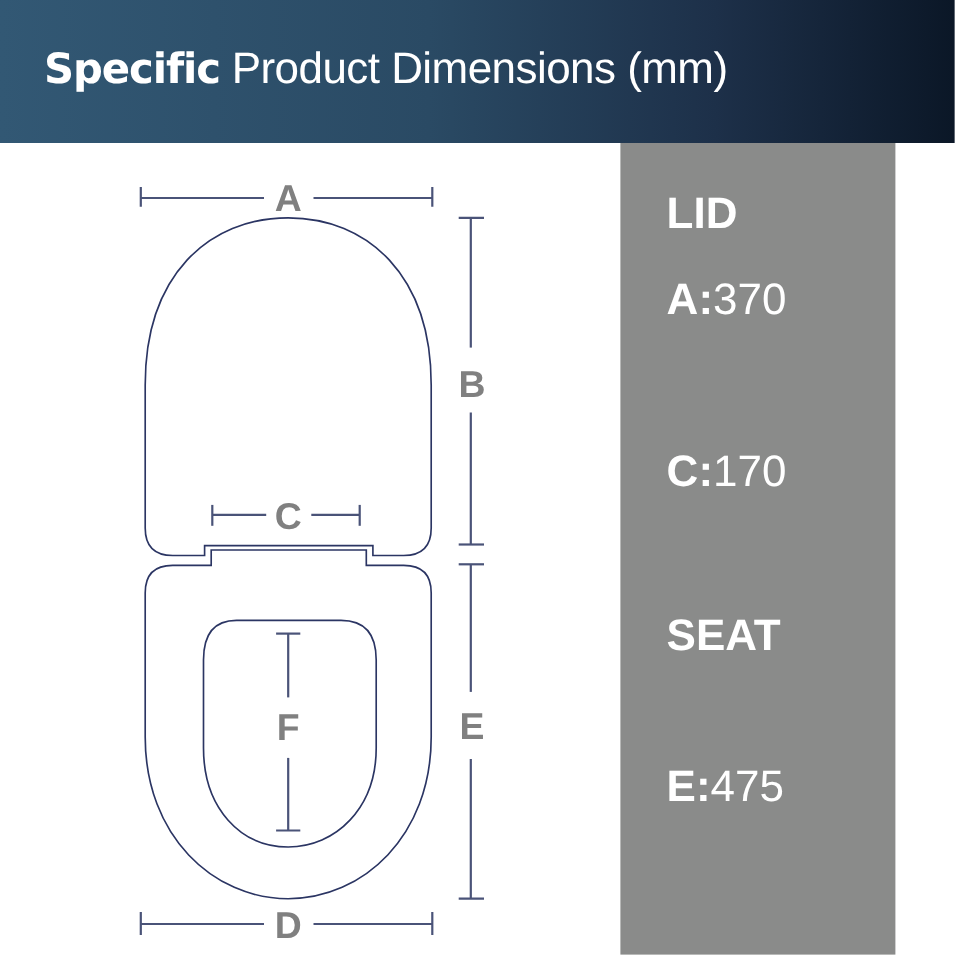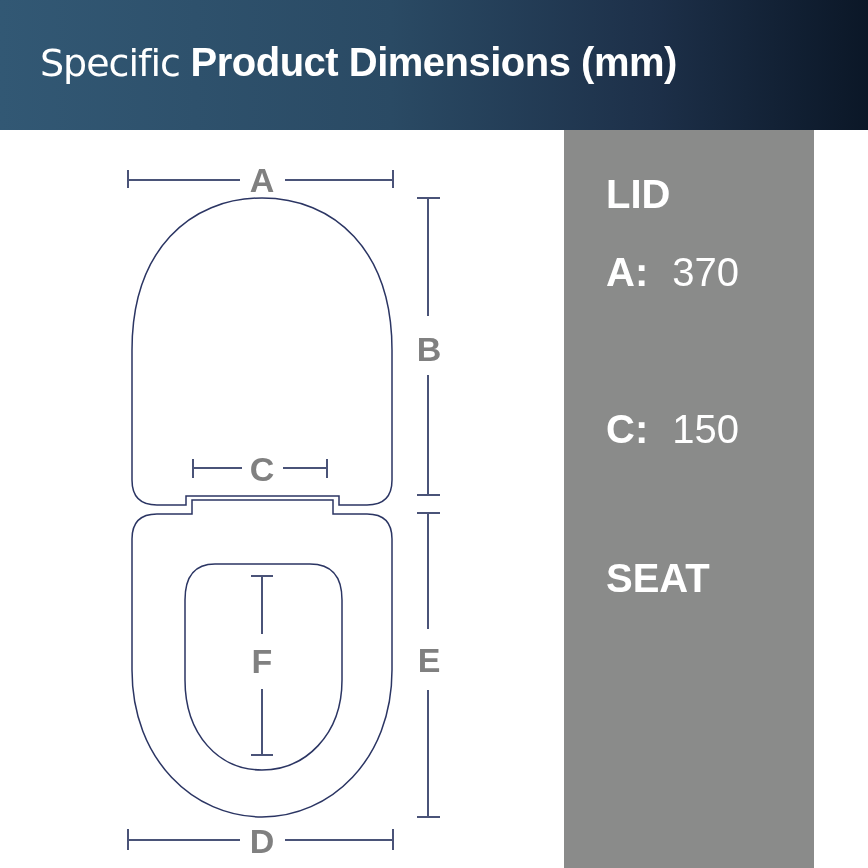--- a/index.html
+++ b/index.html
@@ -1,25 +1,25 @@
 <!DOCTYPE html>
 <html><head>
 <meta charset="utf-8">
 <style>
   html, body { margin: 0; padding: 0; }
   body { width: 868px; height: 868px; position: relative; overflow: hidden; background: #ffffff; font-family: "Liberation Sans", "DejaVu Sans", sans-serif; }
   .header { position: absolute; left: 0; top: 0; width: 868px; height: 130px; background: linear-gradient(90deg, #325874 0%, #2a4a64 45%, #1d3049 75%, #0b1727 100%); }
   .header-title { position: absolute; left: 40px; top: 40px; font-size: 40px; color: #ffffff; white-space: nowrap; letter-spacing: -0.5px; }
-  .header-title .light { font-weight: 400; font-family: "DejaVu Sans", sans-serif; font-size: 38px; letter-spacing: -1px; }
-  .header-title .bold { font-weight: 700; }
+  .header-title .light { font-weight: 700; font-family: "DejaVu Sans", sans-serif; font-size: 38px; letter-spacing: -1px; }
+  .header-title .bold { font-weight: 400; }
   .panel { position: absolute; left: 564px; top: 130px; width: 250px; height: 738px; background: #8a8b8a; }
   .panel-section-title { position: absolute; left: 42px; font-size: 40px; font-weight: 700; color: #ffffff; }
   .spec-row { position: absolute; left: 42px; font-size: 40px; color: #ffffff; white-space: nowrap; }
   .spec-row .key { font-weight: 700; }
-  .spec-row .val { font-weight: 300; margin-left: 24px; }
+  .spec-row .val { font-weight: 300; margin-left: 0; }
   .drawing { position: absolute; left: 0; top: 130px; width: 564px; height: 738px; }
   .dim-label { font-family: "Liberation Sans", "DejaVu Sans", sans-serif; font-weight: 700; font-size: 34px; fill: #808080; }
 </style>
 </head>
 <body>
 
 <div class="header">
   <div class="header-title">
     <span class="light">Specific</span>
     <span class="bold">Product Dimensions (mm)</span>
@@ -84,17 +84,20 @@
     <text class="dim-label" x="262" y="853" text-anchor="middle">D</text>
   </svg>
 </div>
 
 <div class="panel">
   <div class="panel-section-title" style="top:42px;">LID</div>
   <div class="spec-row" style="top:120px;">
     <span class="key">A:</span><span class="val">370</span>
   </div>
   <div class="spec-row" style="top:277px;">
-    <span class="key">C:</span><span class="val">150</span>
+    <span class="key">C:</span><span class="val">170</span>
   </div>
 
   <div class="panel-section-title" style="top:426px;">SEAT</div>
+  <div class="spec-row" style="top:563px;">
+    <span class="key">E:</span><span class="val">475</span>
+  </div>
 </div>
 
 </body></html>

